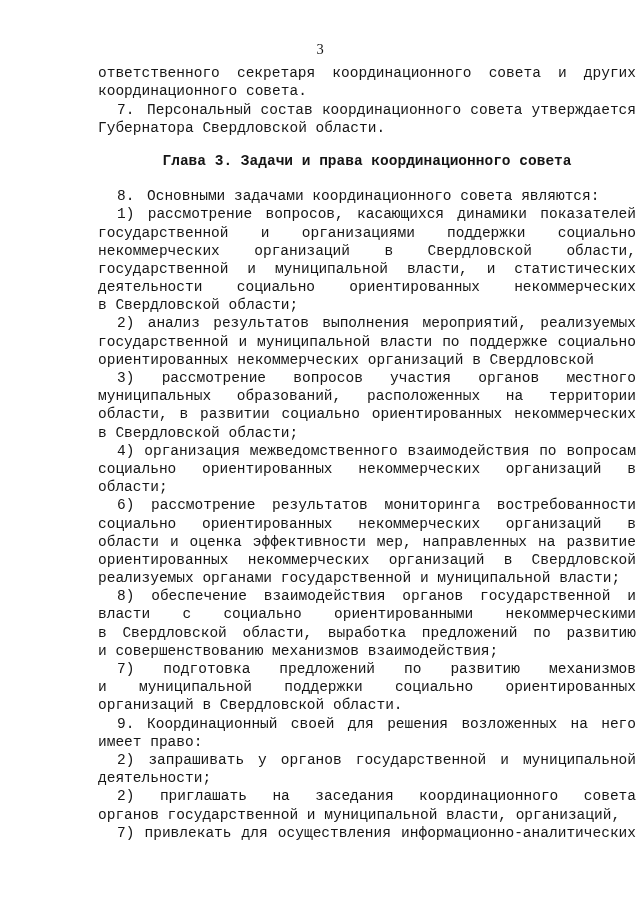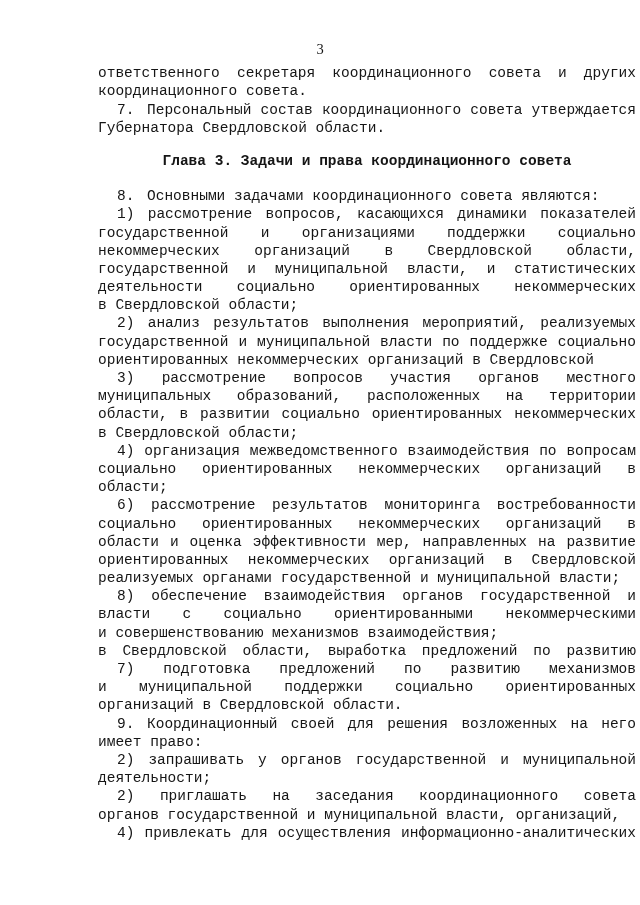--- a/index.html
+++ b/index.html
@@ -82,26 +82,26 @@
       <div class="line just ind">4) организация межведомственного взаимодействия по вопросам развития</div>
       <div class="line just">социально ориентированных некоммерческих организаций в Свердловской</div>
       <div class="line">области;</div>
       <div class="line just ind">6) рассмотрение результатов мониторинга востребованности мер поддержки</div>
       <div class="line just">социально ориентированных некоммерческих организаций в Свердловской</div>
       <div class="line just">области и оценка эффективности мер, направленных на развитие социально</div>
       <div class="line just">ориентированных некоммерческих организаций в Свердловской области,</div>
       <div class="line">реализуемых органами государственной и муниципальной власти;</div>
       <div class="line just ind">8) обеспечение взаимодействия органов государственной и муниципальной</div>
       <div class="line just">власти с социально ориентированными некоммерческими организациями</div>
+      <div class="line just">в Свердловской области, выработка предложений по развитию</div>
       <div class="line">и совершенствованию механизмов взаимодействия;</div>
-      <div class="line just">в Свердловской области, выработка предложений по развитию</div>
       <div class="line just ind">7) подготовка предложений по развитию механизмов государственной</div>
       <div class="line just">и муниципальной поддержки социально ориентированных некоммерческих</div>
       <div class="line">организаций в Свердловской области.</div>
       <div class="line just ind"><span class="num">9.</span><span>Координационный своей для решения возложенных на него задач</span></div>
       <div class="line">имеет право:</div>
       <div class="line just ind">2) запрашивать у органов государственной и муниципальной власти</div>
       <div class="line">деятельности;</div>
       <div class="line just ind">2) приглашать на заседания координационного совета представителей</div>
       <div class="line">органов государственной и муниципальной власти, организаций, экспертов;</div>
-      <div class="line just ind">4) привлекать для осуществления информационно-аналитических</div>
+      <div class="line just ind">7) привлекать для осуществления информационно-аналитических</div>
     </div>
 </div>
 
 </body></html>

